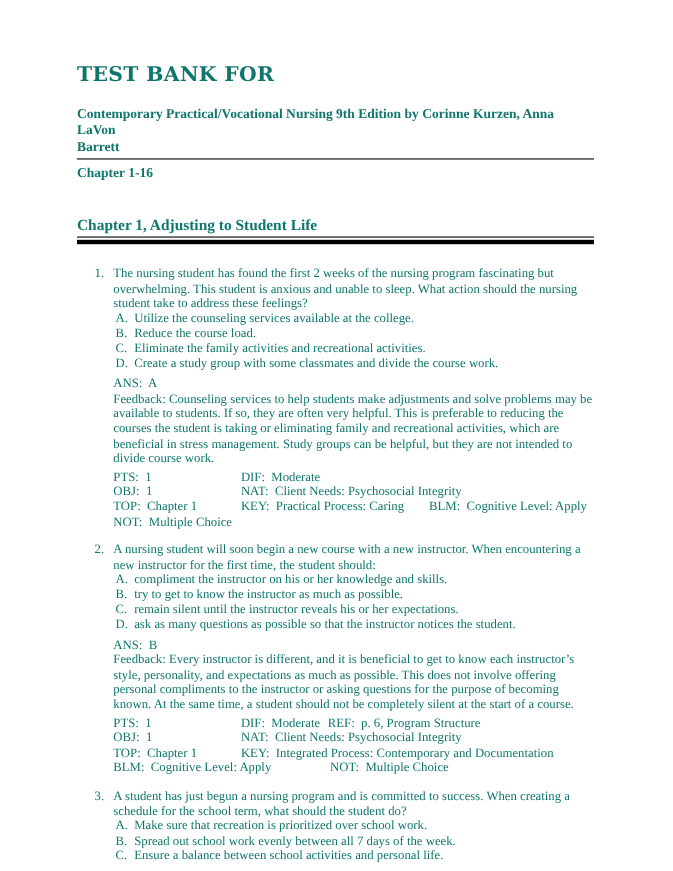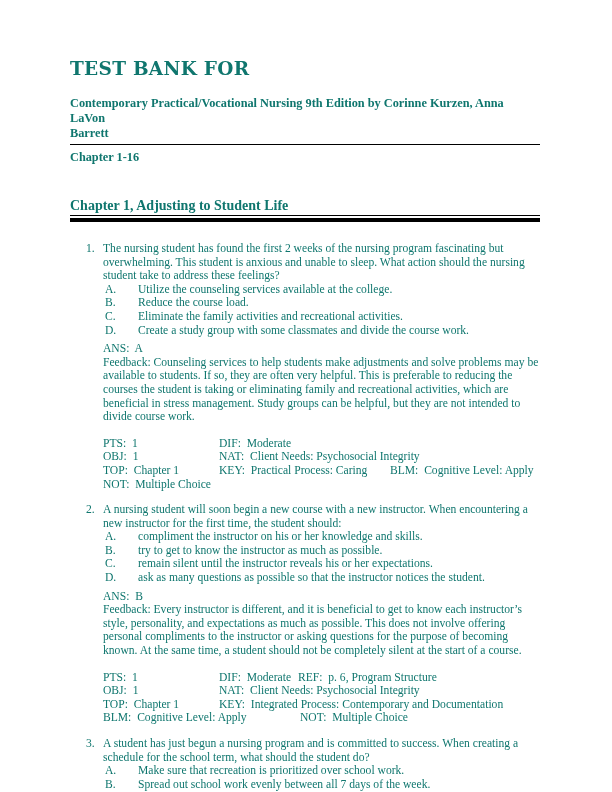--- a/index.html
+++ b/index.html
@@ -61,24 +61,24 @@
   .question { display: flex; margin-bottom: 12px; }
   .qnum {
     width: 33px;
     box-sizing: border-box;
     padding-left: 16px;
     flex: none;
   }
   .qbody { width: 437px; flex: none; }
   .option { display: flex; }
   .opt-letter { width: 17px; margin-left: 2px; flex: none; }
-  .opt-text { flex: 1; margin-left: 16px; }
+  .opt-text { flex: 1; }
   .answer-line { margin-top: 5px; white-space: pre-wrap; }
   .feedback-text { white-space: normal; }
-  .meta-block { margin-top: 13px; text-align: center; }
+  .meta-block { margin-top: 3px; text-align: center; }
   .meta-row { position: relative; height: 13.6px; }
   .meta-item { position: absolute; top: 0; white-space: pre; }
   .mx0   { left: 0; }
   .mx100 { left: 116px; }
   .mx195 { left: 195px; }
   .mx197 { left: 197px; }
   .mx287 { left: 287px; }
 </style>
 </head>
 <body>

